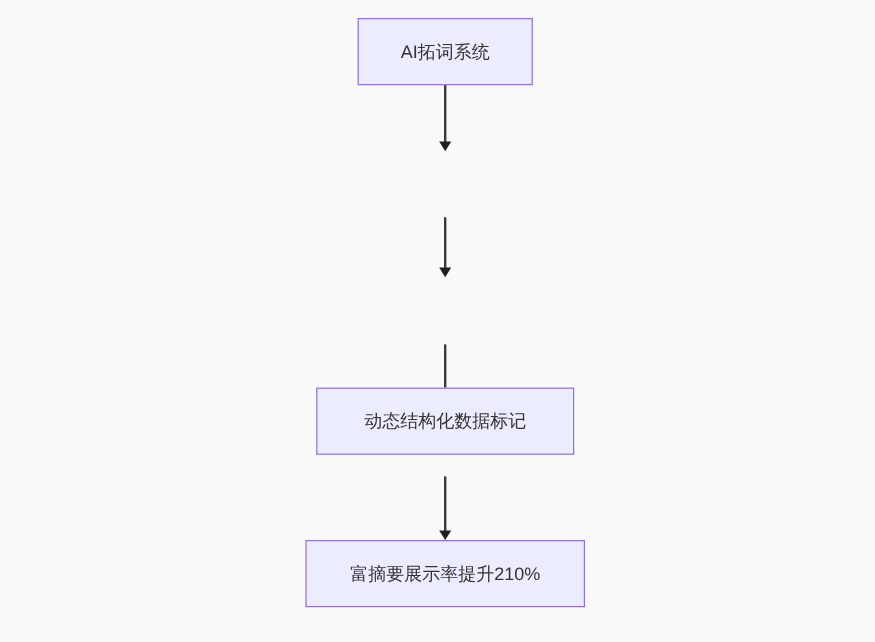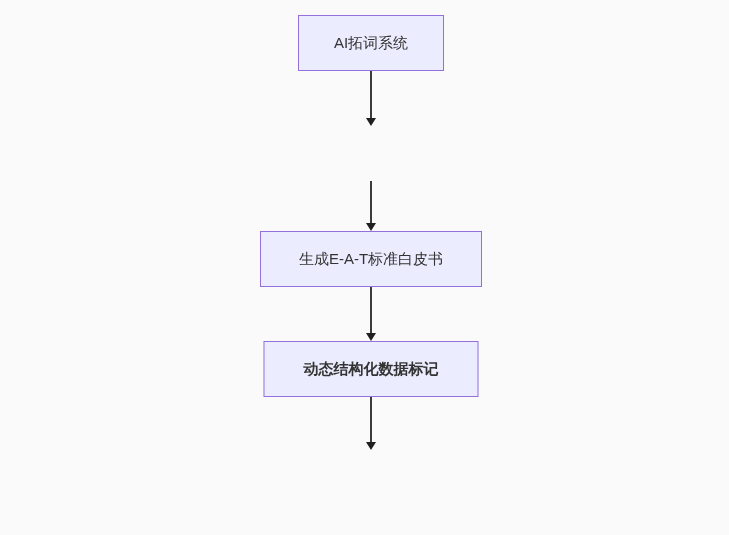--- a/index.html
+++ b/index.html
@@ -28,21 +28,21 @@
   }
   .node-label {
     font-size: 15px;
     color: #333333;
     white-space: nowrap;
     text-align: center;
   }
   .node-1 { top: 15px;  width: 146px; }
   .node-2 { top: 126px; width: 193px; height: 55px; }
   .node-3 { top: 231px; width: 222px; }
-  .node-4 { top: 341px; width: 215px; font-weight: bold; }
+  .node-4 { top: 323px; width: 215px; }
   .node-5 { top: 450px; width: 233px; }
 
   .edge {
     position: absolute;
     left: 371px;
     transform: translateX(-50%);
     width: 12px;
   }
   .edge-1 { top: 71px;  height: 55px; }
   .edge-2 { top: 181px; height: 50px; }
@@ -82,32 +82,32 @@
     <div class="edge-shaft"></div>
     <div class="edge-head"></div>
   </div>
 
 
   <div class="edge edge-2">
     <div class="edge-shaft"></div>
     <div class="edge-head"></div>
   </div>
 
-  <div class="node node-3">
-    <span class="node-label">生成E-A-T标准白皮书</span>
-  </div>
 
   <div class="edge edge-3">
     <div class="edge-shaft"></div>
     <div class="edge-head"></div>
   </div>
 
   <div class="node node-4">
     <span class="node-label">动态结构化数据标记</span>
   </div>
 
   <div class="edge edge-4">
     <div class="edge-shaft"></div>
     <div class="edge-head"></div>
   </div>
 
+  <div class="node node-5">
+    <span class="node-label">富摘要展示率提升210%</span>
+  </div>
 
 </div>
 
 </body></html>

